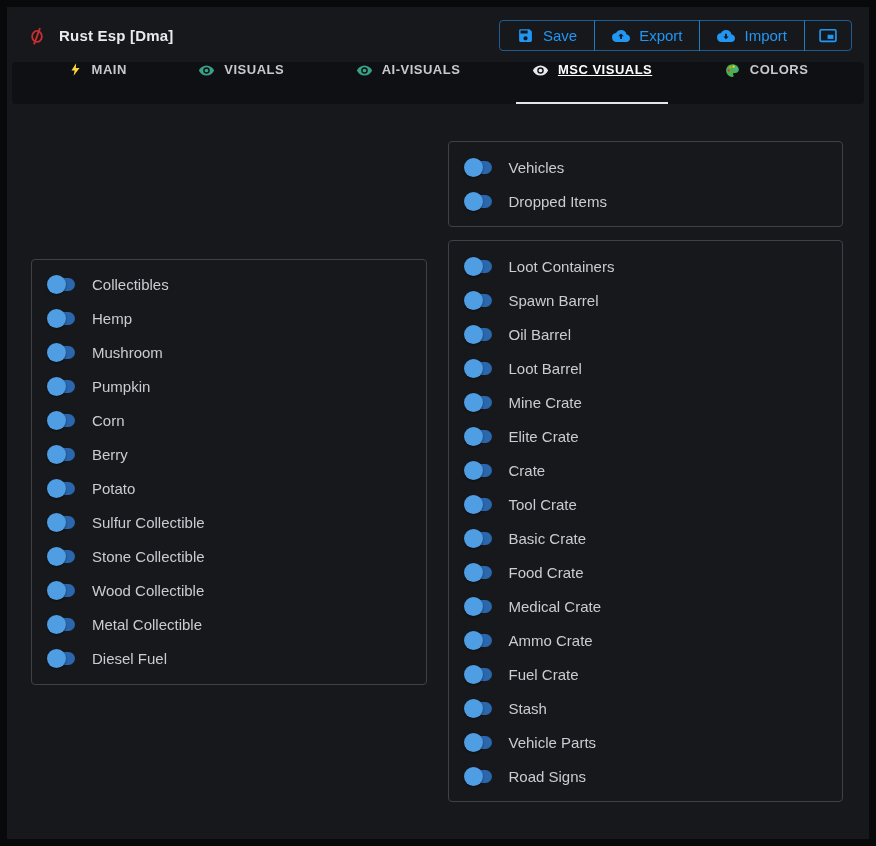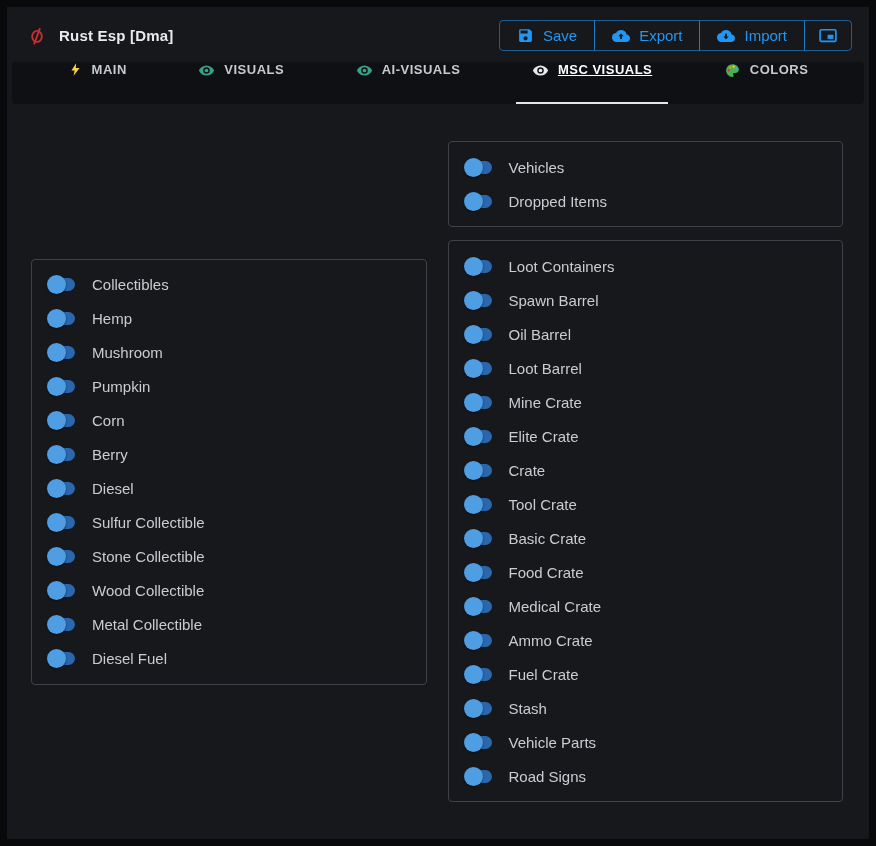--- a/index.html
+++ b/index.html
@@ -210,21 +210,21 @@
               <span class="switch">
                 <span class="knob"></span>
               </span>
               <span class="row-label">Berry</span>
             </div>
 
             <div class="row">
               <span class="switch">
                 <span class="knob"></span>
               </span>
-              <span class="row-label">Diesel</span>
+              <span class="row-label">Potato</span>
             </div>
 
             <div class="row">
               <span class="switch">
                 <span class="knob"></span>
               </span>
               <span class="row-label">Sulfur Collectible</span>
             </div>
 
             <div class="row">

